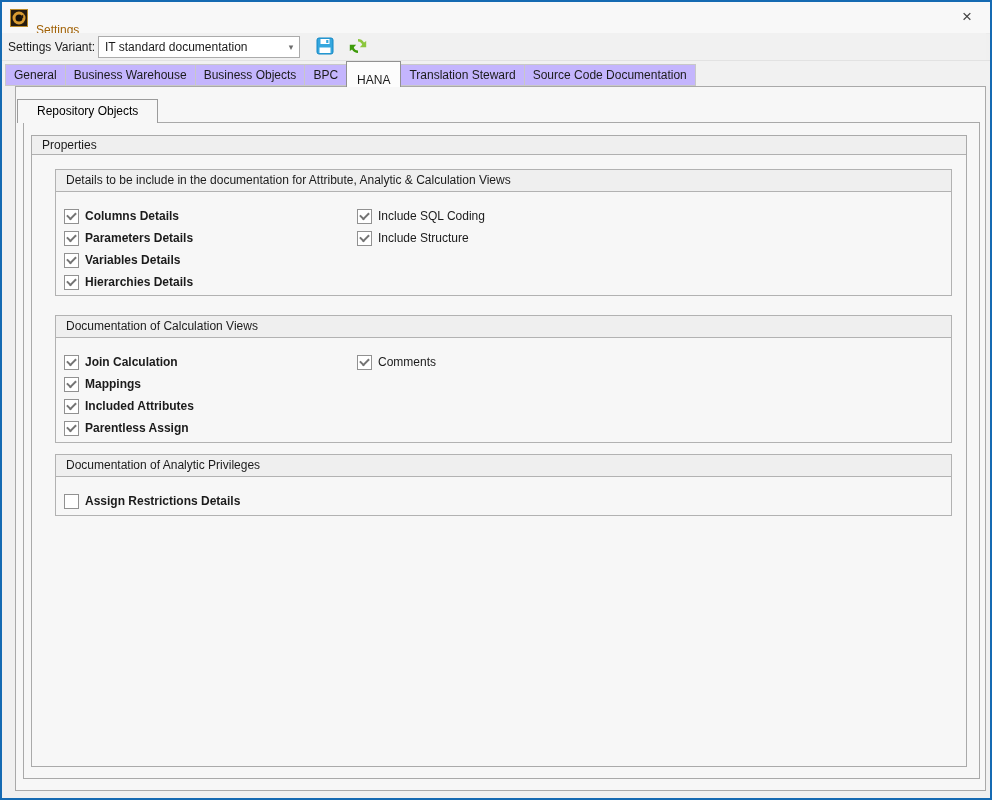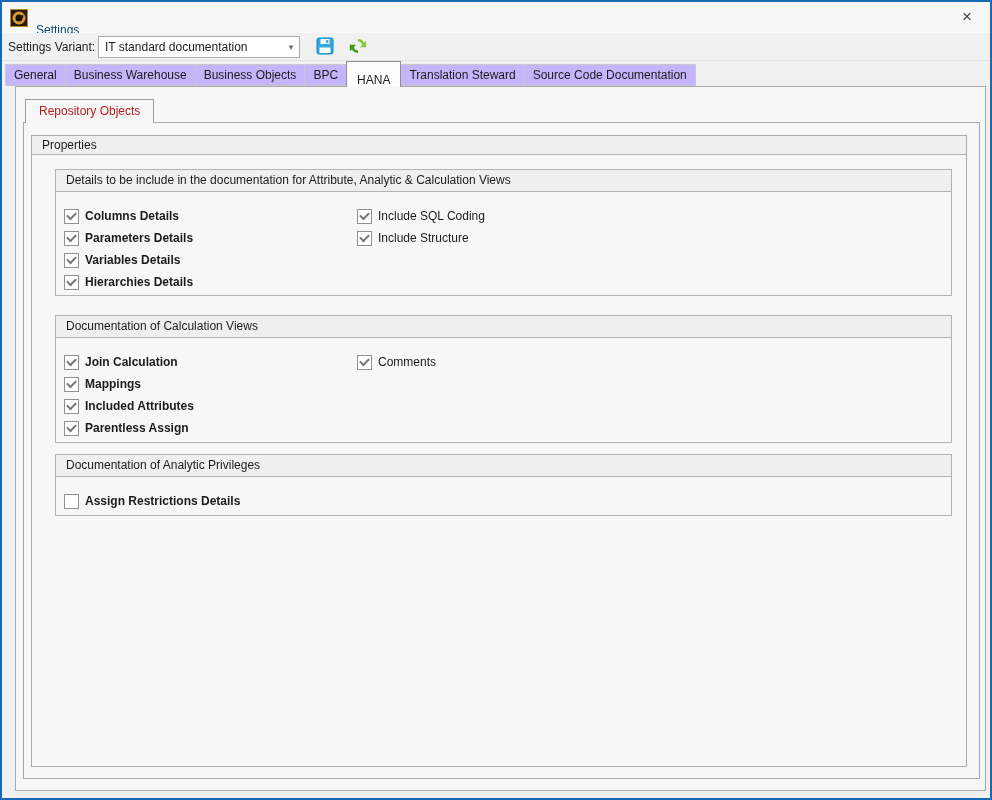--- a/index.html
+++ b/index.html
@@ -16,21 +16,21 @@
     background:#f0f0f0;
     overflow:hidden;
   }
   
   .titlebar {
     position:absolute; left:0; top:0; right:0; height:31px;
     background:#f8f8f8; border-bottom:1px solid #ececec;
     display:flex; align-items:center;
   }
   .app-icon { margin-left:8px; width:18px; height:18px; flex:none; }
-  .title-text { margin-left:8px; color:#0c4a6e;margin-top:24px; }
+  .title-text { margin-left:8px; color:#a16207;margin-top:24px; }
   .close-btn {
     position:absolute; right:0; top:0; width:46px; height:30px;
     display:flex; align-items:center; justify-content:center;
     font-size:17px; color:#444; cursor:default;
   }
   
   .toolbar {
     position:absolute; left:0; top:31px; right:4px; height:27px;
     background:#f1f1f1;
     display:flex; align-items:center;
@@ -64,24 +64,24 @@
     height:26px; line-height:25px; background:#fcfcfc;
     border:1px solid #919191; border-bottom:none;
     margin-bottom:-1px; z-index:3; padding:6px 10px;
   }
   
   .page {
     position:absolute; left:13px; top:84px; width:971px; height:705px;
     box-sizing:border-box; background:#f7f7f7; border:1px solid #a9a9a9;
   }
   .inner-tab {
-    position:absolute; left:9px; top:12px; height:24px;
-    box-sizing:border-box; line-height:22px; padding:0 13px;
+    position:absolute; left:1px; top:12px; height:24px;
+    box-sizing:border-box; line-height:22px; padding:0 19px;
     background:#f7f7f7; border:1px solid #9b9b9b; border-bottom:none;
-    color:#b91c1c; z-index:2; white-space:nowrap; cursor:default;
+    color:#000000; z-index:2; white-space:nowrap; cursor:default;
   }
   .inner-page {
     position:absolute; left:7px; top:35px; width:957px; height:657px;
     box-sizing:border-box; background:#f7f7f7; border:1px solid #a9a9a9;
   }
   
   .groupbox {
     position:absolute; left:7px; top:12px; width:936px; height:632px;
     box-sizing:border-box; border:1px solid #aaaaaa; background:#f7f7f7;
   }

